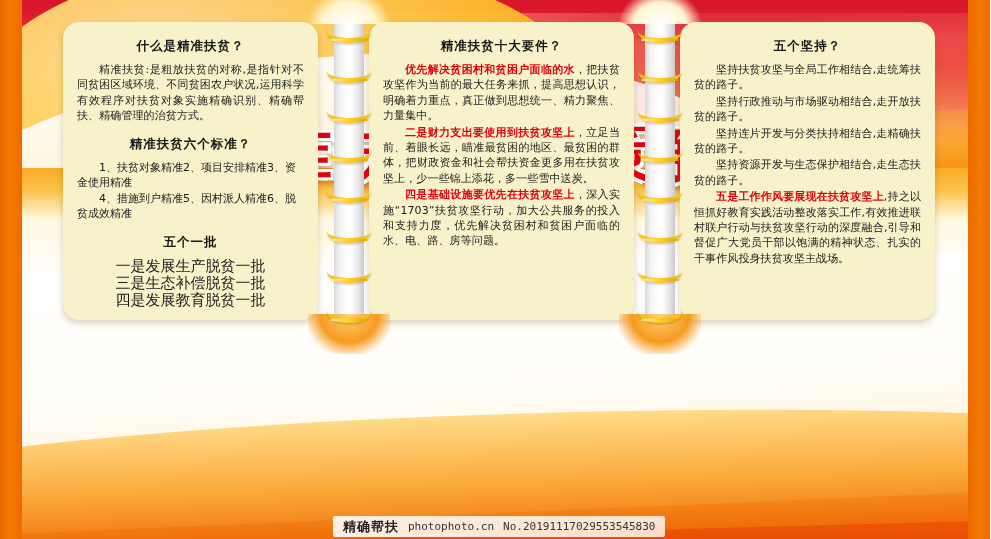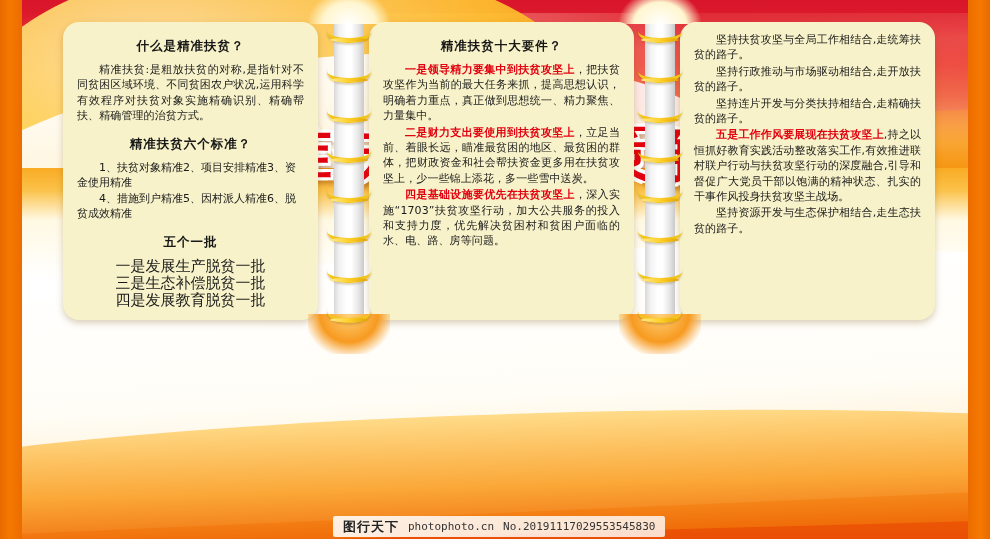--- a/index.html
+++ b/index.html
@@ -195,31 +195,32 @@
     <ul class="p-list">
       <li>一是发展生产脱贫一批</li>
       <li>三是生态补偿脱贫一批</li>
       <li>四是发展教育脱贫一批</li>
 
     </ul>
   </section>
 
   <section class="panel" id="panel-mid">
     <div class="p-title">精准扶贫十大要件？</div>
-    <p class="p-para"><span class="red">一是领导精力要集中到扶贫攻坚上</span><span>，把扶贫攻坚作为当前的最大任务来抓，提高思想认识，明确着力重点，真正做到思想统一、精力聚焦、力量集中。</span></p>
+    <p class="p-para"><span class="red">优先解决贫困村和贫困户面临的水</span><span>，把扶贫攻坚作为当前的最大任务来抓，提高思想认识，明确着力重点，真正做到思想统一、精力聚焦、力量集中。</span></p>
     <p class="p-para"><span class="red">二是财力支出要使用到扶贫攻坚上</span><span>，立足当前、着眼长远，瞄准最贫困的地区、最贫困的群体，把财政资金和社会帮扶资金更多用在扶贫攻坚上，少一些锦上添花，多一些雪中送炭。</span></p>
     <p class="p-para"><span class="red">四是基础设施要优先在扶贫攻坚上</span><span>，深入实施“1703”扶贫攻坚行动，加大公共服务的投入和支持力度，优先解决贫困村和贫困户面临的水、电、路、房等问题。</span></p>
   </section>
 
   <section class="panel" id="panel-right">
+    <div class="p-title">五个坚持？</div>
     <p class="p-para">坚持扶贫攻坚与全局工作相结合,走统筹扶贫的路子。</p>
     <p class="p-para">坚持行政推动与市场驱动相结合,走开放扶贫的路子。</p>
     <p class="p-para">坚持连片开发与分类扶持相结合,走精确扶贫的路子。</p>
+    <p class="p-para">坚持资源开发与生态保护相结合,走生态扶贫的路子。</p>
     <p class="p-para"><span class="red">五是工作作风要展现在扶贫攻坚上</span><span>,持之以恒抓好教育实践活动整改落实工作,有效推进联村联户行动与扶贫攻坚行动的深度融合,引导和督促广大党员干部以饱满的精神状态、扎实的干事作风投身扶贫攻坚主战场。</span></p>
-    <p class="p-para">坚持资源开发与生态保护相结合,走生态扶贫的路子。</p>
   </section>
 
   <div class="spine" id="spine-1">
     <div class="flare-top"></div>
     <div class="flare-bot"></div>
   <div class="ring" style="top: 14px;"></div>
       <div class="ring" style="top: 54px;"></div>
       <div class="ring" style="top: 94px;"></div>
       <div class="ring" style="top: 134px;"></div>
       <div class="ring" style="top: 174px;"></div>
@@ -237,18 +238,18 @@
       <div class="ring" style="top: 174px;"></div>
       <div class="ring" style="top: 214px;"></div>
       <div class="ring" style="top: 254px;"></div>
       <div class="ring" style="top: 294px;"></div>
     </div>
 
   <div class="side-border left"></div>
   <div class="side-border right"></div>
 
   <div id="watermark">
-    <span id="wm-logo">图行天下</span>
+    <span id="wm-logo">精确帮扶</span>
     <span id="wm-site">photophoto.cn</span>
     <span id="wm-no">No.20191117029553545830</span>
   </div>
 
 </div>
 
 </body></html>

